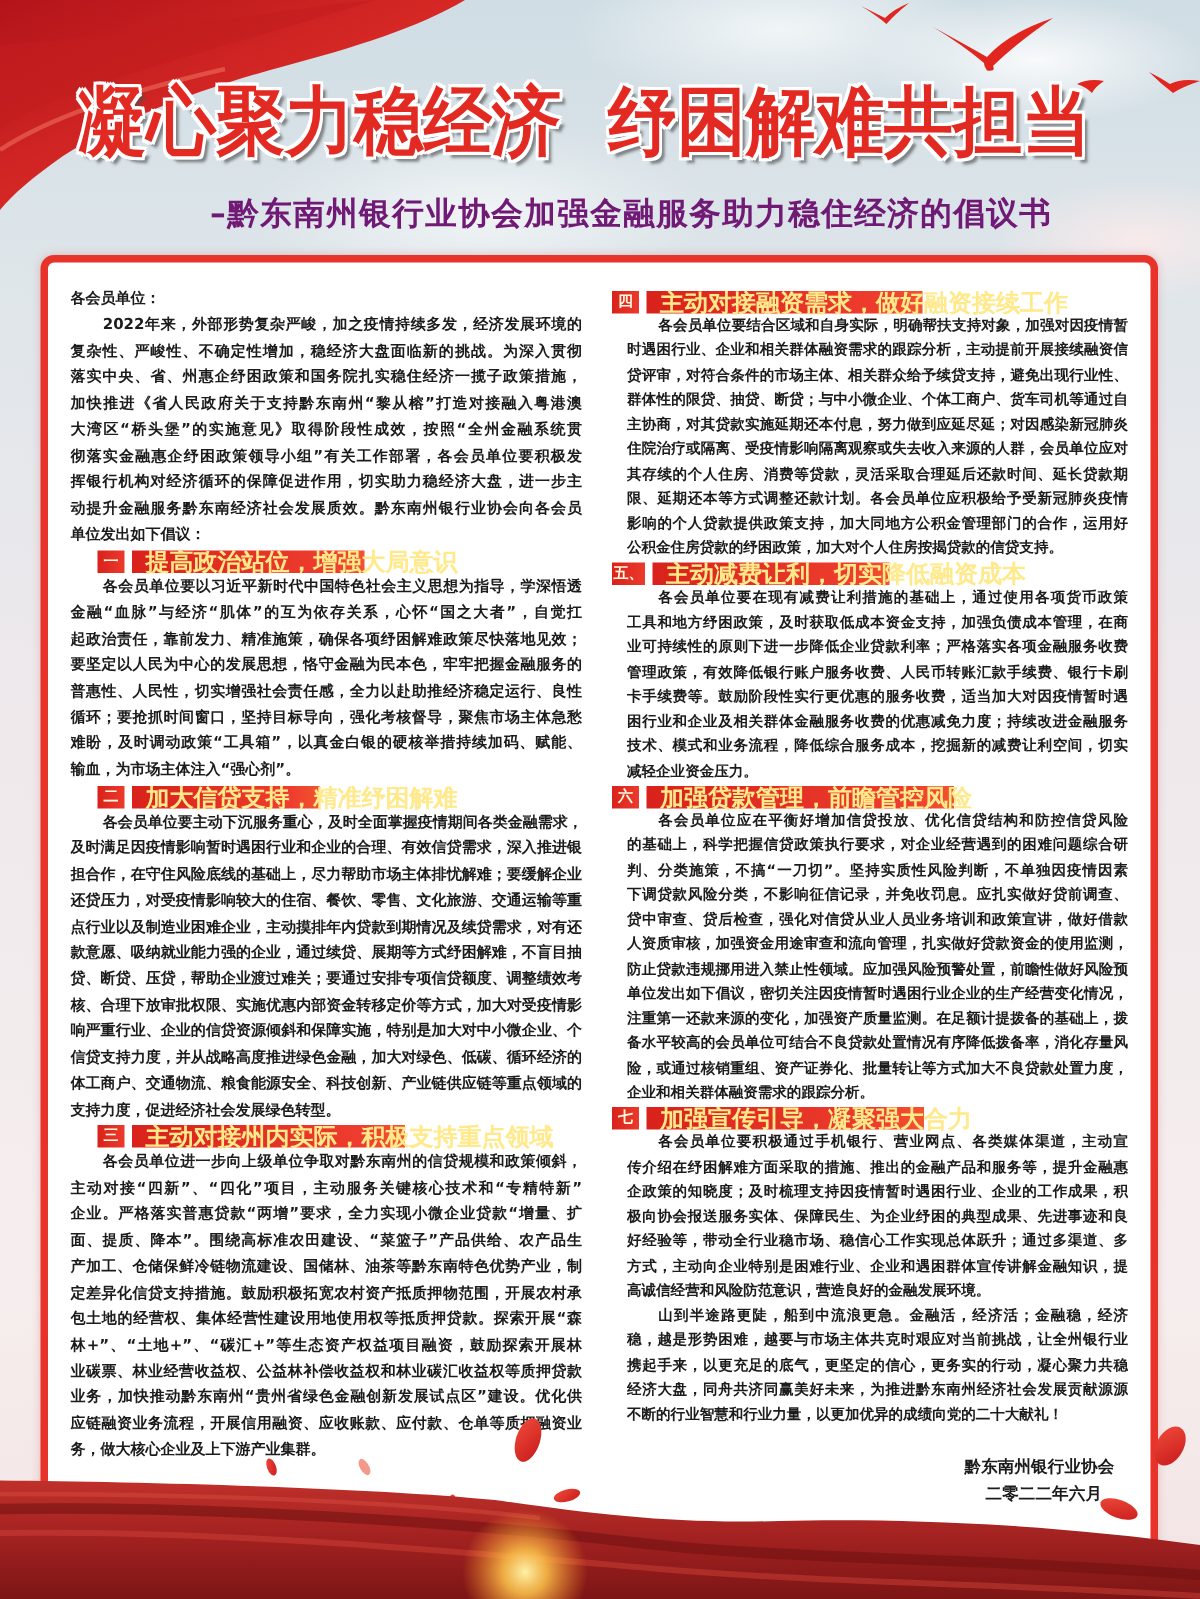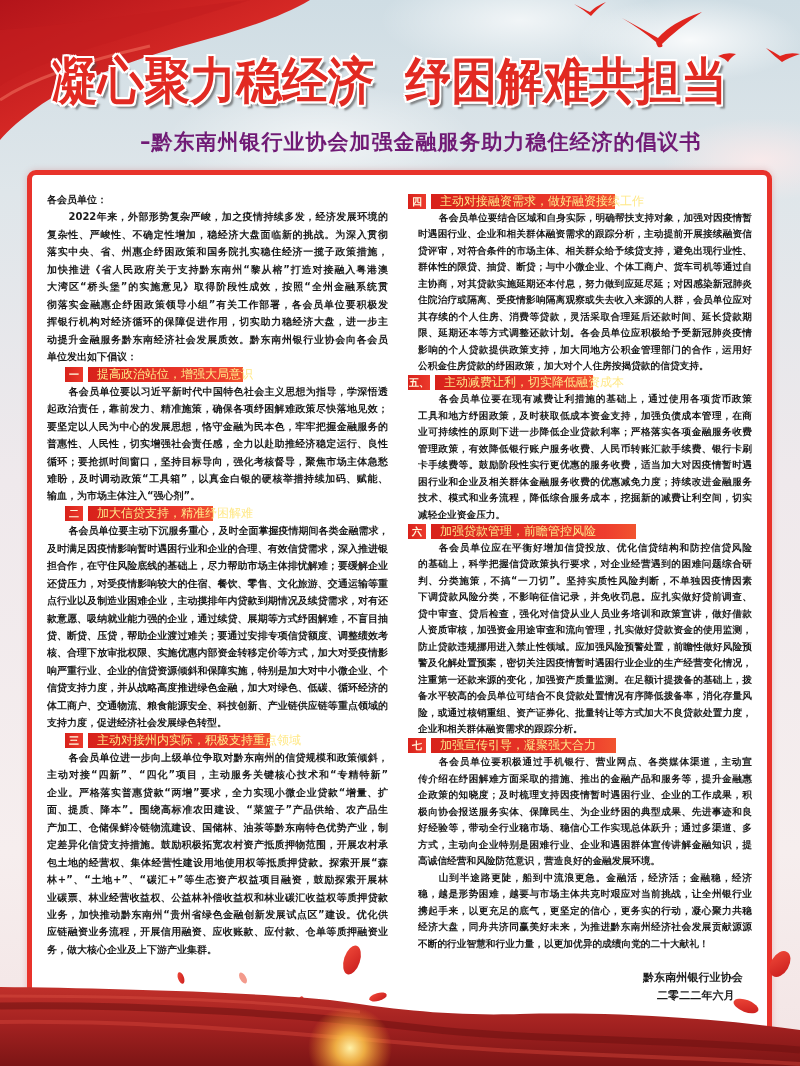--- a/index.html
+++ b/index.html
@@ -47,22 +47,22 @@
   .hdr { display:flex; align-items:center; }
   .col-left .hdr { padding-left:18px; }
   .col-right .hdr { margin-left:-10px; }
   .hdr .num {
     display:inline-block; min-width:18px; height:15px; line-height:15px; padding:0 1px;
     box-sizing:border-box; text-align:center; font-weight:bold; color:#fff8dc;
     background:linear-gradient(90deg,#d8221b,#ec3a2c); font-size:10px;
   }
   .hdr .ttl {
     display:inline-block; height:15px; line-height:15px; margin-left:5px; padding-left:9px;
-    box-sizing:border-box; font-weight:normal; color:#ffe98a; white-space:nowrap;
-    background:linear-gradient(90deg,#d8221b,#ee3d2e 85%,#f1542f); font-size:12px;
+    box-sizing:border-box; font-weight:bold; color:#ffe98a; white-space:nowrap;
+    background:linear-gradient(90deg,#d8221b,#ee3d2e 85%,#f1542f); font-size:16px;
   }
   .sig { position:absolute; z-index:4; font-weight:bold; color:#1c1c1c; white-space:nowrap; font-size:11px;text-align:center; }
   .sig-org { left:643px; top:970px; letter-spacing:.1px; }
   .sig-date { left:657px; top:988px; letter-spacing:.1px; }
   .petals { position:absolute; left:0; top:900px; width:800px; height:166px; z-index:5; pointer-events:none; }
   .wave { position:absolute; left:0; top:960px; width:800px; height:106px; z-index:6; }
 </style>
 </head>
 <body>
 
@@ -107,20 +107,21 @@
     <div class="ln">动提升金融服务黔东南经济社会发展质效。黔东南州银行业协会向各会员</div>
     <div class="ln end">单位发出如下倡议：</div>
   </div>
 
   <div class="hdr">
     <span class="num">一</span>
     <span class="ttl" style="width:155px">提高政治站位，增强大局意识</span>
   </div>
   <div>
     <div class="ln ind">各会员单位要以习近平新时代中国特色社会主义思想为指导，学深悟透</div>
+    <div class="ln">金融“血脉”与经济“肌体”的互为依存关系，心怀“国之大者”，自觉扛</div>
     <div class="ln">起政治责任，靠前发力、精准施策，确保各项纾困解难政策尽快落地见效；</div>
     <div class="ln">要坚定以人民为中心的发展思想，恪守金融为民本色，牢牢把握金融服务的</div>
     <div class="ln">普惠性、人民性，切实增强社会责任感，全力以赴助推经济稳定运行、良性</div>
     <div class="ln">循环；要抢抓时间窗口，坚持目标导向，强化考核督导，聚焦市场主体急愁</div>
     <div class="ln">难盼，及时调动政策“工具箱”，以真金白银的硬核举措持续加码、赋能、</div>
     <div class="ln end">输血，为市场主体注入“强心剂”。</div>
   </div>
 
   <div class="hdr">
     <span class="num">二</span>
@@ -199,21 +200,21 @@
     <span class="ttl" style="width:205px">加强贷款管理，前瞻管控风险</span>
   </div>
   <div>
     <div class="ln ind">各会员单位应在平衡好增加信贷投放、优化信贷结构和防控信贷风险</div>
     <div class="ln">的基础上，科学把握信贷政策执行要求，对企业经营遇到的困难问题综合研</div>
     <div class="ln">判、分类施策，不搞“一刀切”。坚持实质性风险判断，不单独因疫情因素</div>
     <div class="ln">下调贷款风险分类，不影响征信记录，并免收罚息。应扎实做好贷前调查、</div>
     <div class="ln">贷中审查、贷后检查，强化对信贷从业人员业务培训和政策宣讲，做好借款</div>
     <div class="ln">人资质审核，加强资金用途审查和流向管理，扎实做好贷款资金的使用监测，</div>
     <div class="ln">防止贷款违规挪用进入禁止性领域。应加强风险预警处置，前瞻性做好风险预</div>
-    <div class="ln">警及化解处置预案，密切关注因疫情暂时遇困行业企业的生产经营变化情况，</div>
+    <div class="ln">单位发出如下倡议，密切关注因疫情暂时遇困行业企业的生产经营变化情况，</div>
     <div class="ln">注重第一还款来源的变化，加强资产质量监测。在足额计提拨备的基础上，拨</div>
     <div class="ln">备水平较高的会员单位可结合不良贷款处置情况有序降低拨备率，消化存量风</div>
     <div class="ln">险，或通过核销重组、资产证券化、批量转让等方式加大不良贷款处置力度，</div>
     <div class="ln end">企业和相关群体融资需求的跟踪分析。</div>
   </div>
 
   <div class="hdr">
     <span class="num">七</span>
     <span class="ttl" style="width:185px">加强宣传引导，凝聚强大合力</span>
   </div>

